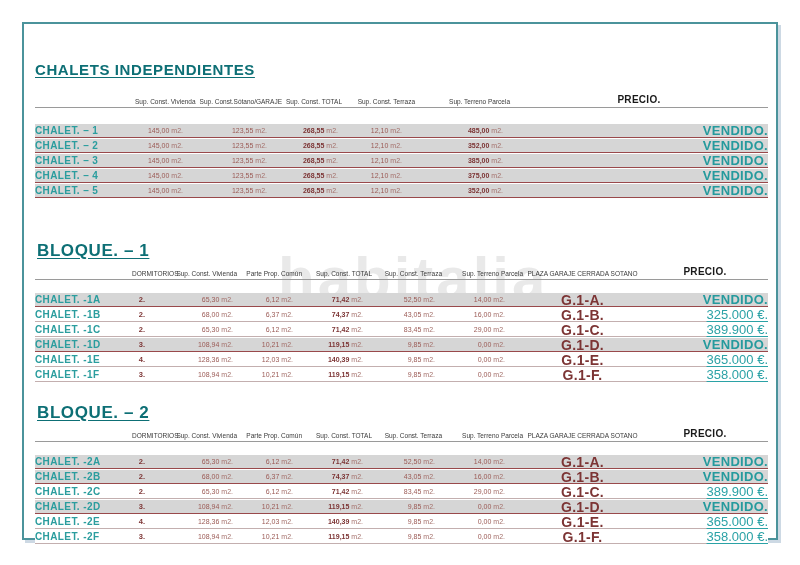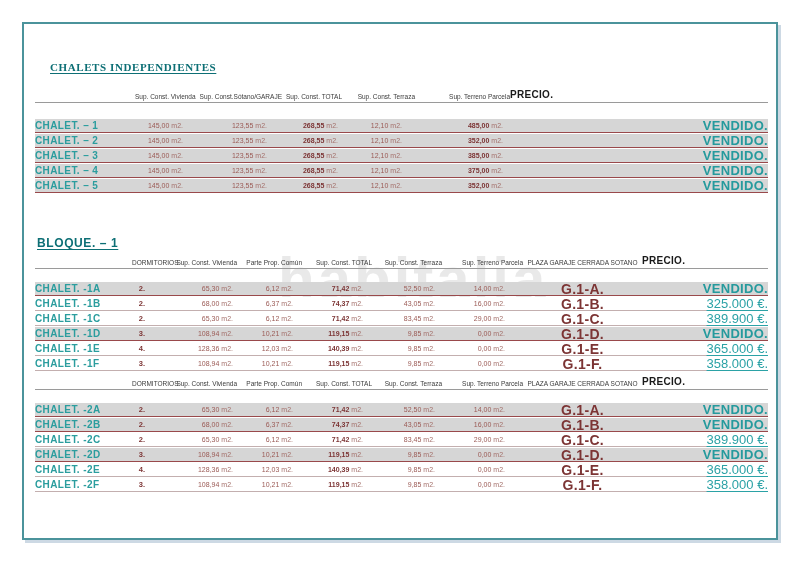--- a/index.html
+++ b/index.html
@@ -4,28 +4,28 @@
 <style>
   * { margin:0; padding:0; box-sizing:border-box; }
   html,body { width:800px; height:565px; background:#fff; font-family:"Liberation Sans", sans-serif; }
   .page { position:relative; width:800px; height:565px; background:#ffffff; overflow:hidden; }
   .frame { position:absolute; left:22px; top:22px; width:756px; height:518px;
            border:2px solid #4b939b; box-shadow:3px 3px 0 #cdd9e4; background:transparent; pointer-events:none; }
   .watermark { position:absolute; left:278px; top:244px; font-size:60px; font-weight:bold;
                color:#b9b9b9; opacity:0.30; letter-spacing:3px; pointer-events:none; }
   .content { position:absolute; left:35px; top:0; width:733px; }
 
-  .doc-title { margin-top:61px; margin-left:15px; font-size:11px; font-weight:bold; letter-spacing:0.6px;
-               color:#0d6f75; text-decoration:underline; text-underline-offset:2px;font-family:Liberation Serif, serif; }
-  .section-title { font-size:12px; font-weight:bold; letter-spacing:0.6px; color:#0d6f75;
+  .doc-title { margin-top:61px; margin-left:0; font-size:15px; font-weight:bold; letter-spacing:0.6px;
+               color:#0d6f75; text-decoration:underline; text-underline-offset:2px; }
+  .section-title { font-size:17px; font-weight:bold; letter-spacing:0.6px; color:#0d6f75;
                    text-decoration:underline; text-underline-offset:2px; margin-left:2px; }
 
   .hdr-row { display:flex; align-items:flex-end; border-bottom:1px solid #9a9a9a; padding-bottom:2px; }
   .hdr-cell { font-size:6.5px; color:#3a3a3a; text-align:right; white-space:nowrap; }
-  .hdr-price { flex:1; text-align:left; font-size:10px; font-weight:bold; color:#1a1a1a; letter-spacing:0.3px; }
+  .hdr-price { flex:1; text-align:center; font-size:10px; font-weight:bold; color:#1a1a1a; letter-spacing:0.3px; }
 
   .rows { }
   .trow { display:flex; align-items:center; height:14px; margin-bottom:1px;
           border-bottom:1px solid #c3afaf; background:#ffffff; }
   .trow.sold { background:#d6d6d6; border-bottom-color:#99494b; }
 
   .cell { text-align:right; white-space:nowrap; font-size:7px; color:#9b5a55; }
   .name { text-align:left; font-size:10px; font-weight:bold; color:#2b9d9e; letter-spacing:0.4px; }
   .num  { color:#9b5a55; }
   .num.b { font-weight:bold; color:#7c3434; }
@@ -215,20 +215,21 @@
               <div class="cell c-ter"><span class="num">9,85</span> <span class="unit">m2.</span></div>
               <div class="cell c-par"><span class="num">0,00</span> <span class="unit">m2.</span></div>
               <div class="cell c-gar val">G.1-F.</div>
               <div class="price">358.000 €.</div>
             </div>
           </div>
       </div>
     </div>
 
     <div>
+      <div class="section-title m-sec2">BLOQUE. – 2</div>
       <div class="t2">
         <div class="hdr-row m-hdrb">
           <div class="hdr-cell c-name"></div>
           <div class="hdr-cell c-dorm">DORMITORIOS</div>
           <div class="hdr-cell c-viv">Sup. Const. Vivienda</div>
           <div class="hdr-cell c-com">Parte Prop. Común</div>
           <div class="hdr-cell c-tot">Sup. Const. TOTAL</div>
           <div class="hdr-cell c-ter">Sup. Const. Terraza</div>
           <div class="hdr-cell c-par">Sup. Terreno Parcela</div>
           <div class="hdr-cell c-gar">PLAZA GARAJE CERRADA SOTANO</div>

